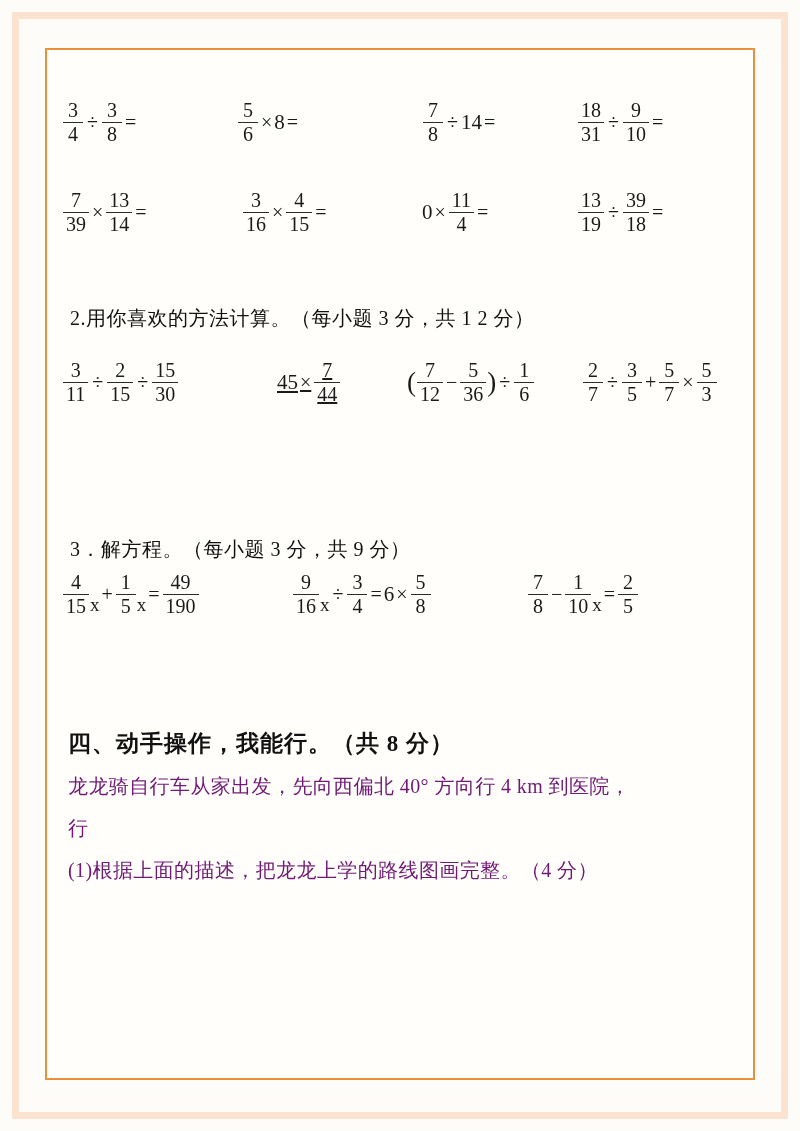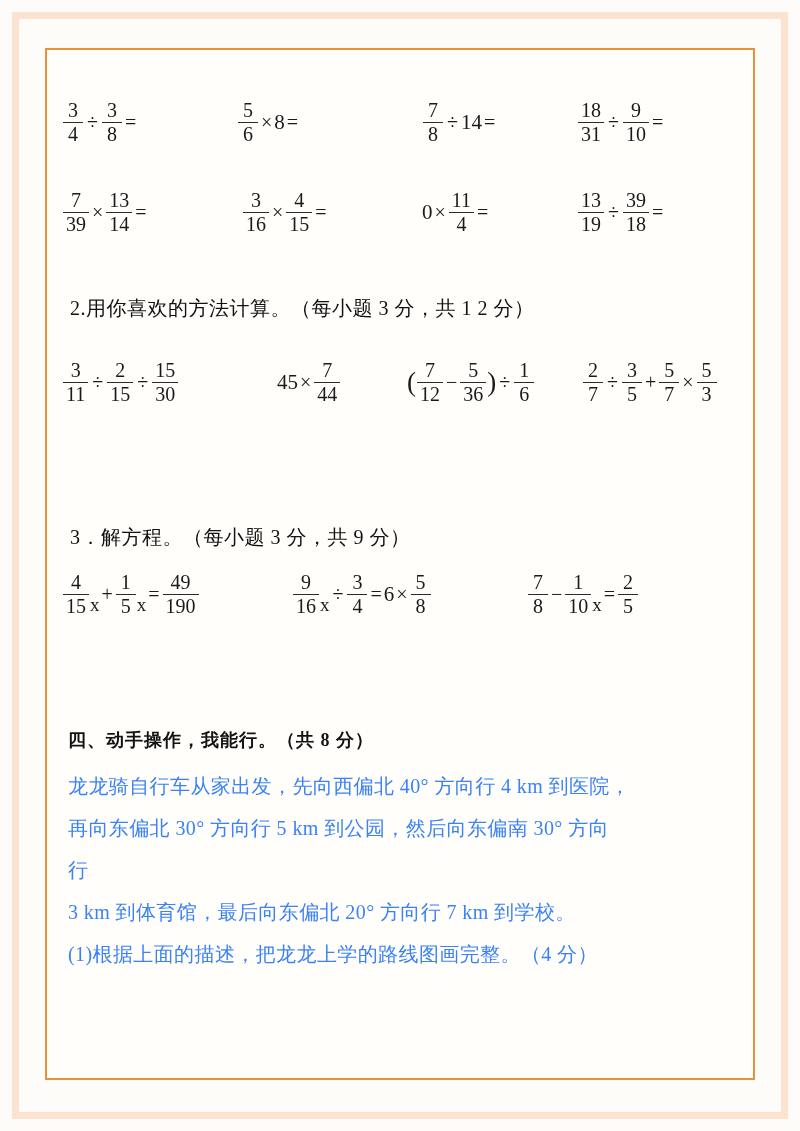--- a/index.html
+++ b/index.html
@@ -101,29 +101,29 @@
 
   
   .heading {
     font-family: "Liberation Serif", "DejaVu Serif", serif;
     font-size: 20px;
     letter-spacing: 0.5px;
     color: #121212;
   }
   .heading-bold {
     font-weight: bold;
-    font-size: 18px;
+    font-size: 23px;
     letter-spacing: 1px;
   }
   .para {
     font-family: "Liberation Serif", "DejaVu Serif", serif;
     font-size: 20px;
     line-height: 42px;
     letter-spacing: 0.4px;
-    color: #3b82f6;
+    color: #701a75;
   }
 
   
   .abs { position: absolute; }
 </style>
 </head>
 <body>
 
 <div class="page">
   <div class="outer-border"></div>
@@ -240,21 +240,21 @@
           <span class="frac">
             <span class="num">39</span>
             <span class="bar"></span>
             <span class="den">18</span>
           </span>
           <span class="op">=</span>
         </div>
       </div>
     </div>
 
-    <div class="abs heading" style="left:8px; top:235px;">2.用你喜欢的方法计算。（每小题 3 分，共 1 2 分）</div>
+    <div class="abs heading" style="left:8px; top:245px;">2.用你喜欢的方法计算。（每小题 3 分，共 1 2 分）</div>
 
     <div class="abs" style="left:0px; top:300px; width:670px;">
       <div class="mrow">
         <div class="expr" style="width:215px;">
           <span class="frac">
             <span class="num">3</span>
             <span class="bar"></span>
             <span class="den">11</span>
           </span>
           <span class="op op-div">÷</span>
@@ -264,21 +264,21 @@
             <span class="den">15</span>
           </span>
           <span class="op op-div">÷</span>
           <span class="frac">
             <span class="num">15</span>
             <span class="bar"></span>
             <span class="den">30</span>
           </span>
         </div>
 
-        <div class="expr" style="width:130px;">
+        <div class="expr" style="width:130px;text-decoration:underline;">
           <span class="num-plain">45</span>
           <span class="op">×</span>
           <span class="frac">
             <span class="num">7</span>
             <span class="bar"></span>
             <span class="den">44</span>
           </span>
         </div>
 
         <div class="expr" style="width:175px;">
@@ -324,21 +324,21 @@
           <span class="op">×</span>
           <span class="frac">
             <span class="num">5</span>
             <span class="bar"></span>
             <span class="den">3</span>
           </span>
         </div>
       </div>
     </div>
 
-    <div class="abs heading" style="left:8px; top:464px;">3．解方程。（每小题 3 分，共 9 分）</div>
+    <div class="abs heading" style="left:8px; top:476px;">3．解方程。（每小题 3 分，共 9 分）</div>
 
     <div class="abs" style="left:0px; top:512px; width:670px;">
       <div class="mrow">
         <div class="expr" style="width:230px;">
           <span class="frac">
             <span class="num">4</span>
             <span class="bar"></span>
             <span class="den">15</span>
           </span>
           <span class="sub-x">x</span>
@@ -400,22 +400,20 @@
             <span class="den">5</span>
           </span>
         </div>
       </div>
     </div>
 
     <div class="abs heading heading-bold" style="left:6px; top:668px;">四、动手操作，我能行。（共 8 分）</div>
 
     <div class="abs para" style="left:6px; top:705px; width:665px;">
       <div>龙龙骑自行车从家出发，先向西偏北 40° 方向行 4 km 到医院，</div>
-      <div>再向东偏北 30° 方向行 5 km 到公园，然后向东偏南 30° 方向</div>
       <div>行</div>
-      <div>3 km 到体育馆，最后向东偏北 20° 方向行 7 km 到学校。</div>
       <div>(1)根据上面的描述，把龙龙上学的路线图画完整。（4 分）</div>
     </div>
 
     <div class="abs" style="left:0px; top:920px; width:670px; height:80px;"></div>
 
   </div>
 </div>
 
 </body></html>

